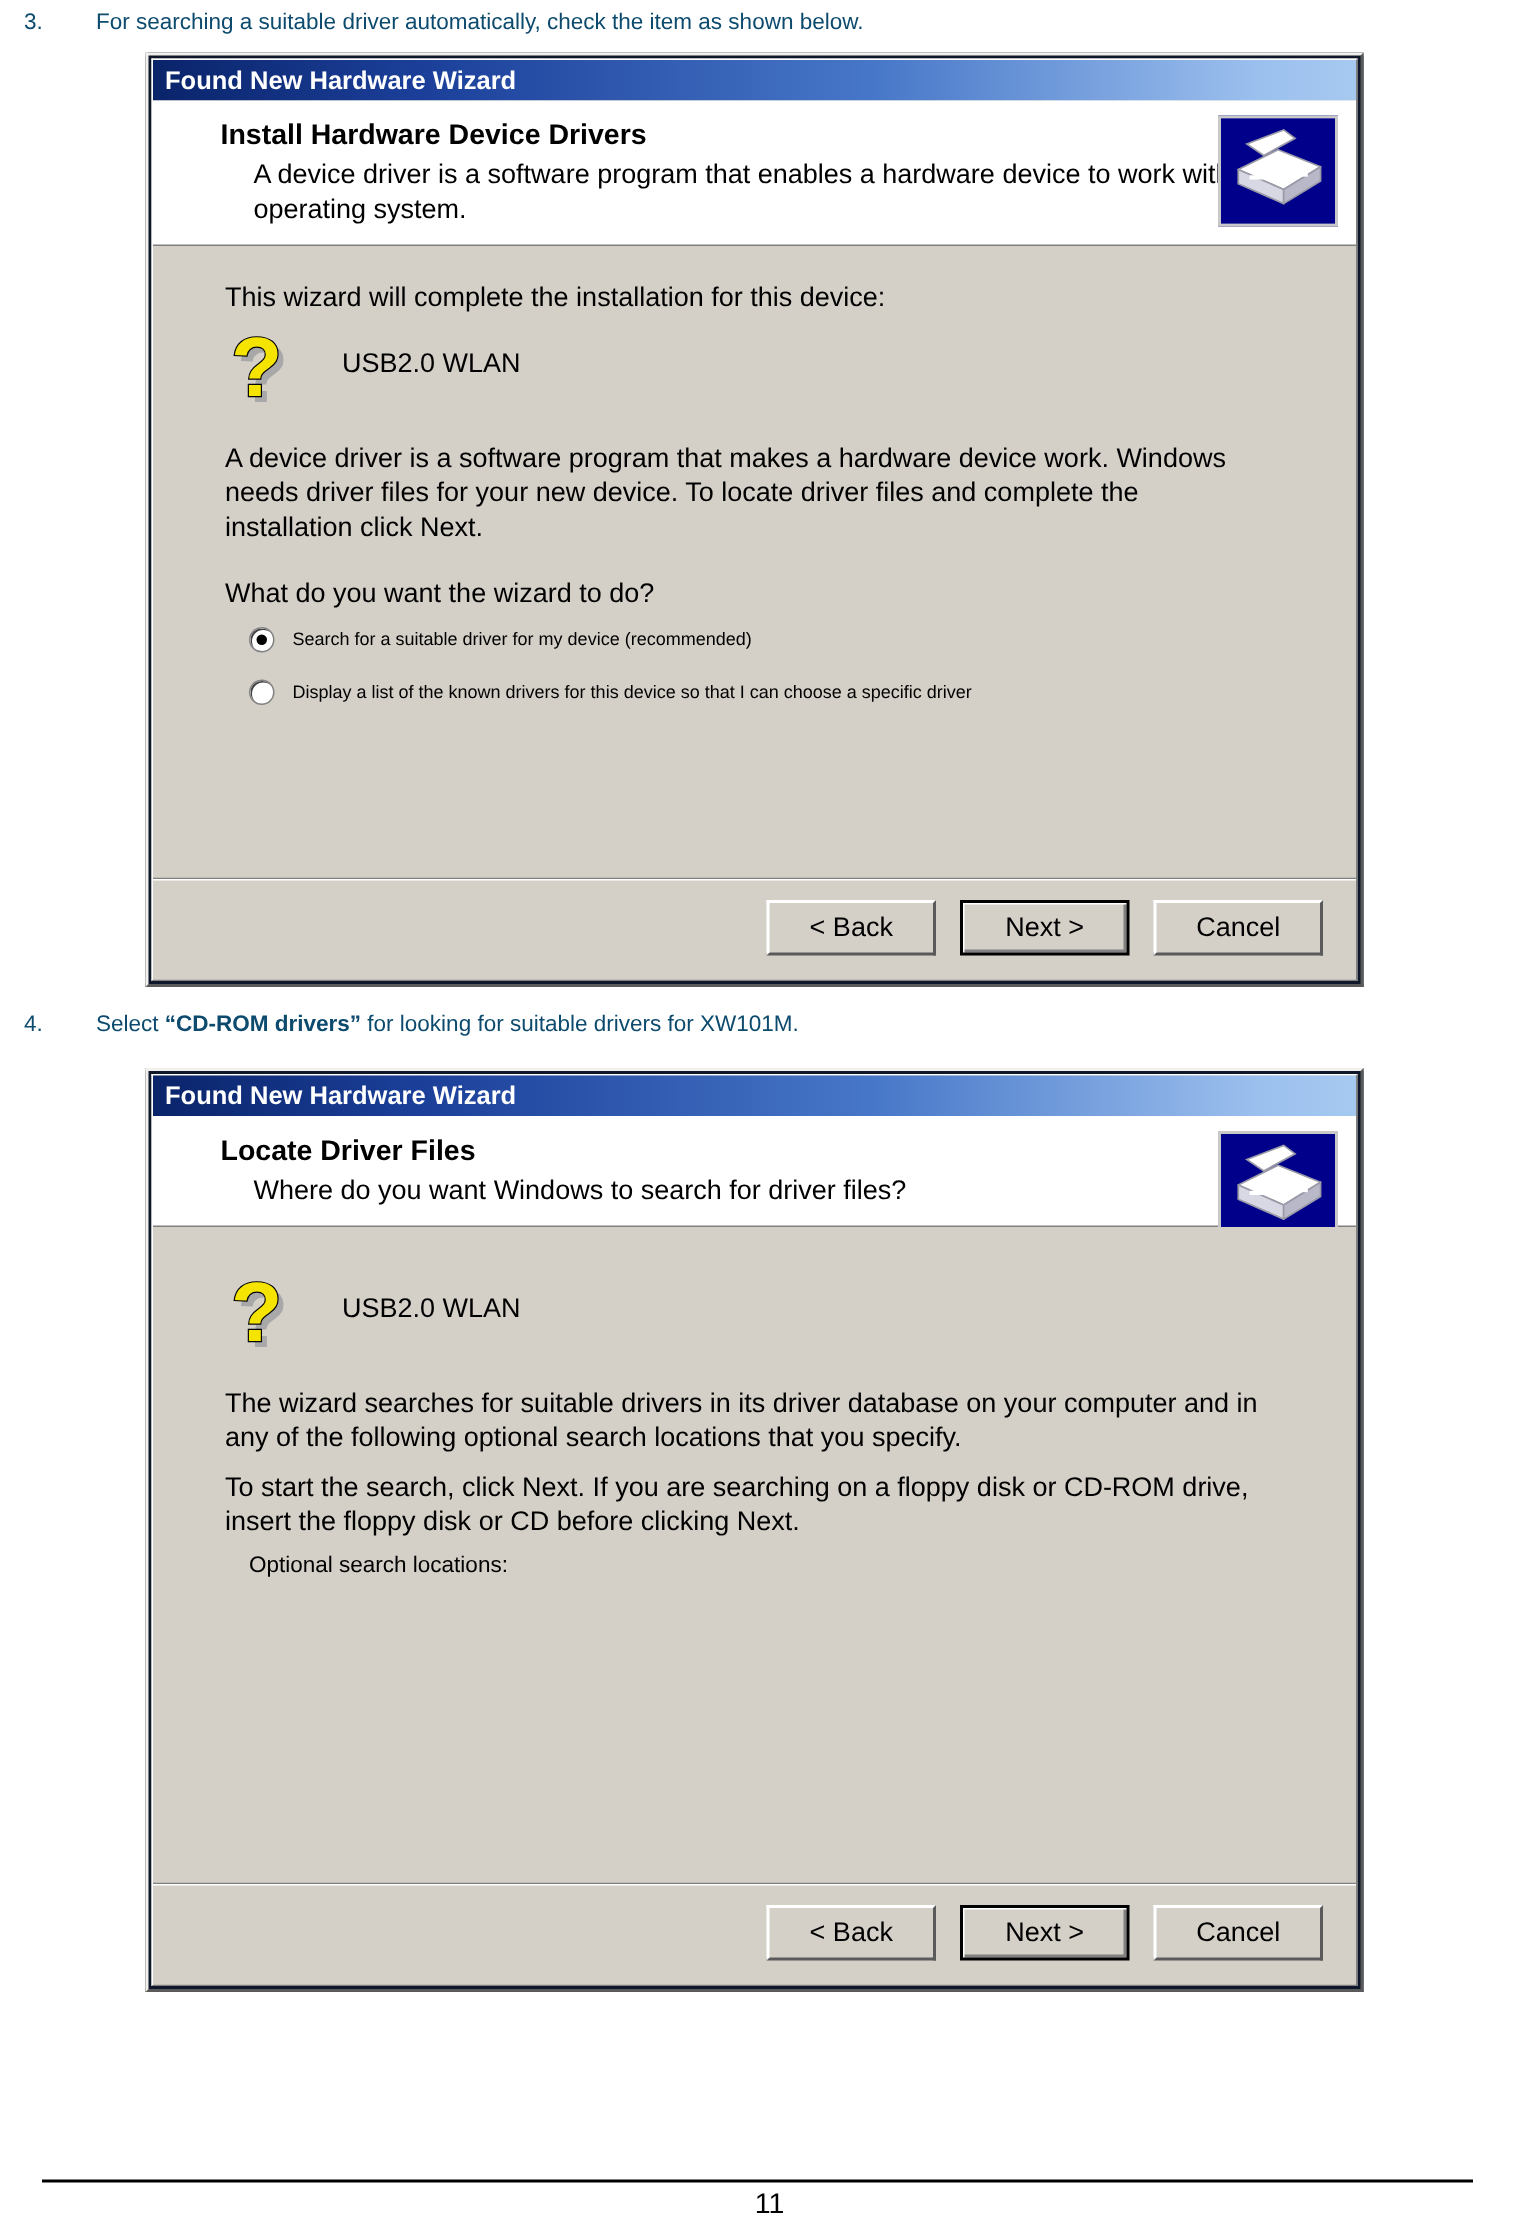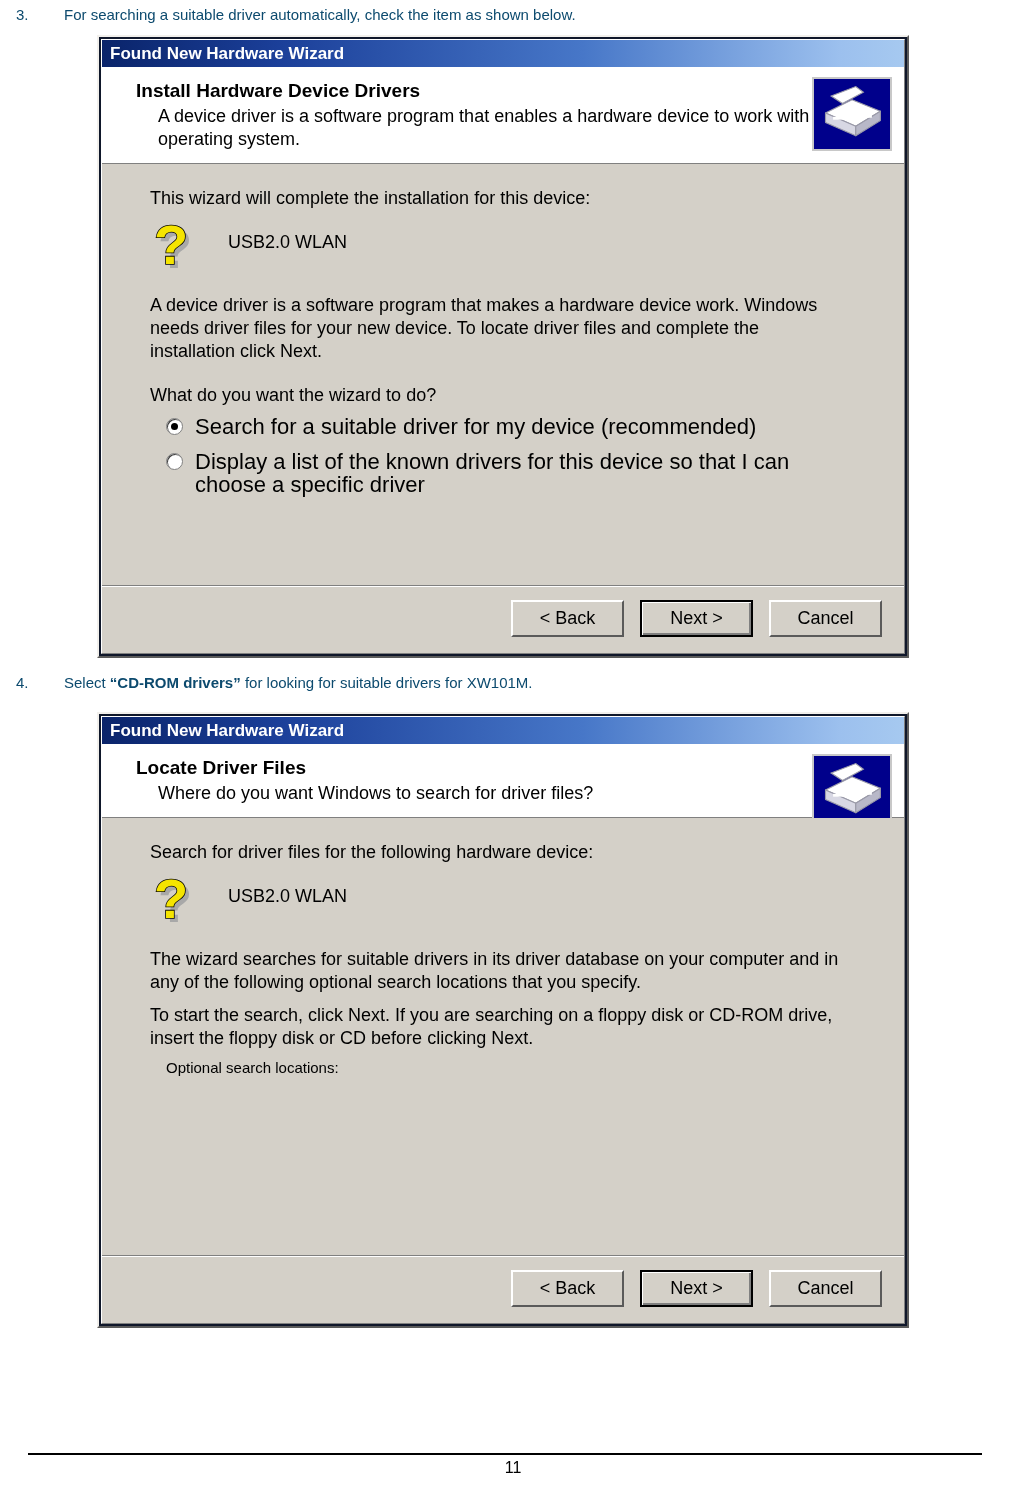--- a/index.html
+++ b/index.html
@@ -74,21 +74,21 @@
     font-weight: bold;
     letter-spacing: 0px;
     line-height: 1;
   }
 
   
   .wiz-header {
     background: #ffffff;
     flex: 0 0 auto;
     position: relative;
-    padding: 12px 16px 12px 34px;
+    padding: 12px 16px 12px 45px;
     box-sizing: border-box;
     border-bottom: 1px solid #808080;
     box-shadow: inset 0 -2px 0 #ffffff;
   }
   .wiz-header-title {
     font-size: 19px;
     font-weight: bold;
     line-height: 24px;
     margin-bottom: 2px;
   }
@@ -146,21 +146,21 @@
 
   
   .opt-list { margin-top: 8px; }
   .opt-row {
     display: flex;
     align-items: flex-start;
     margin-bottom: 12px;
     padding-left: 16px;
   }
   .opt-row .opt-label {
-    font-size: 22px;
+    font-size: 12px;
     line-height: 23px;
     padding-left: 12px;
     max-width: 660px;
   }
   .radio {
     flex: 0 0 17px;
     width: 17px;
     height: 17px;
     margin-top: 3px;
     border-radius: 50%;
@@ -253,21 +253,21 @@
     top: 1453px;
     height: 0;
     border-top: 2px solid #000;
   }
   #page-number {
     position: absolute;
     left: 16px;
     right: 0;
     top: 1459px;
     text-align: center;
-    font-size: 16px;
+    font-size: 19px;
   }
 
   
   #dialog-install  { left: 97px; top: 35px;  width: 812px; height: 623px; }
   #dialog-locate   { left: 97px; top: 712px; width: 812px; height: 616px; }
 </style>
 </head>
 <body>
 
 <div class="step-line" id="step3">
@@ -368,21 +368,20 @@
             <rect x="20" y="40" width="14" height="3"></rect>
             <rect x="48" y="32" width="13" height="3"></rect>
             <rect x="48" y="38" width="13" height="3"></rect>
           </g>
           <path d="M18 18 L44 8 L52 14 L30 26 Z" fill="#ffffff" stroke="#9a9aa8" stroke-width="1.2"></path>
         </svg>
       </span>
     </div>
 
     <div class="wiz-body">
-      <p class="wiz-text">Search for driver files for the following hardware device:</p>
 
       <div class="device-row">
         <span class="device-icon">
           <svg width="100%" height="100%" viewBox="0 0 62 62" xmlns="http://www.w3.org/2000/svg">
             <text x="8" y="50" font-family="Liberation Sans, sans-serif" font-size="56" font-weight="bold" fill="#a8a8a8">?</text>
             <text x="4" y="46" font-family="Liberation Sans, sans-serif" font-size="56" font-weight="bold" fill="#f5e400" stroke="#000000" stroke-width="1.6" paint-order="stroke">?</text>
           </svg>
         </span>
         <span class="device-name">USB2.0 WLAN</span>
       </div>

